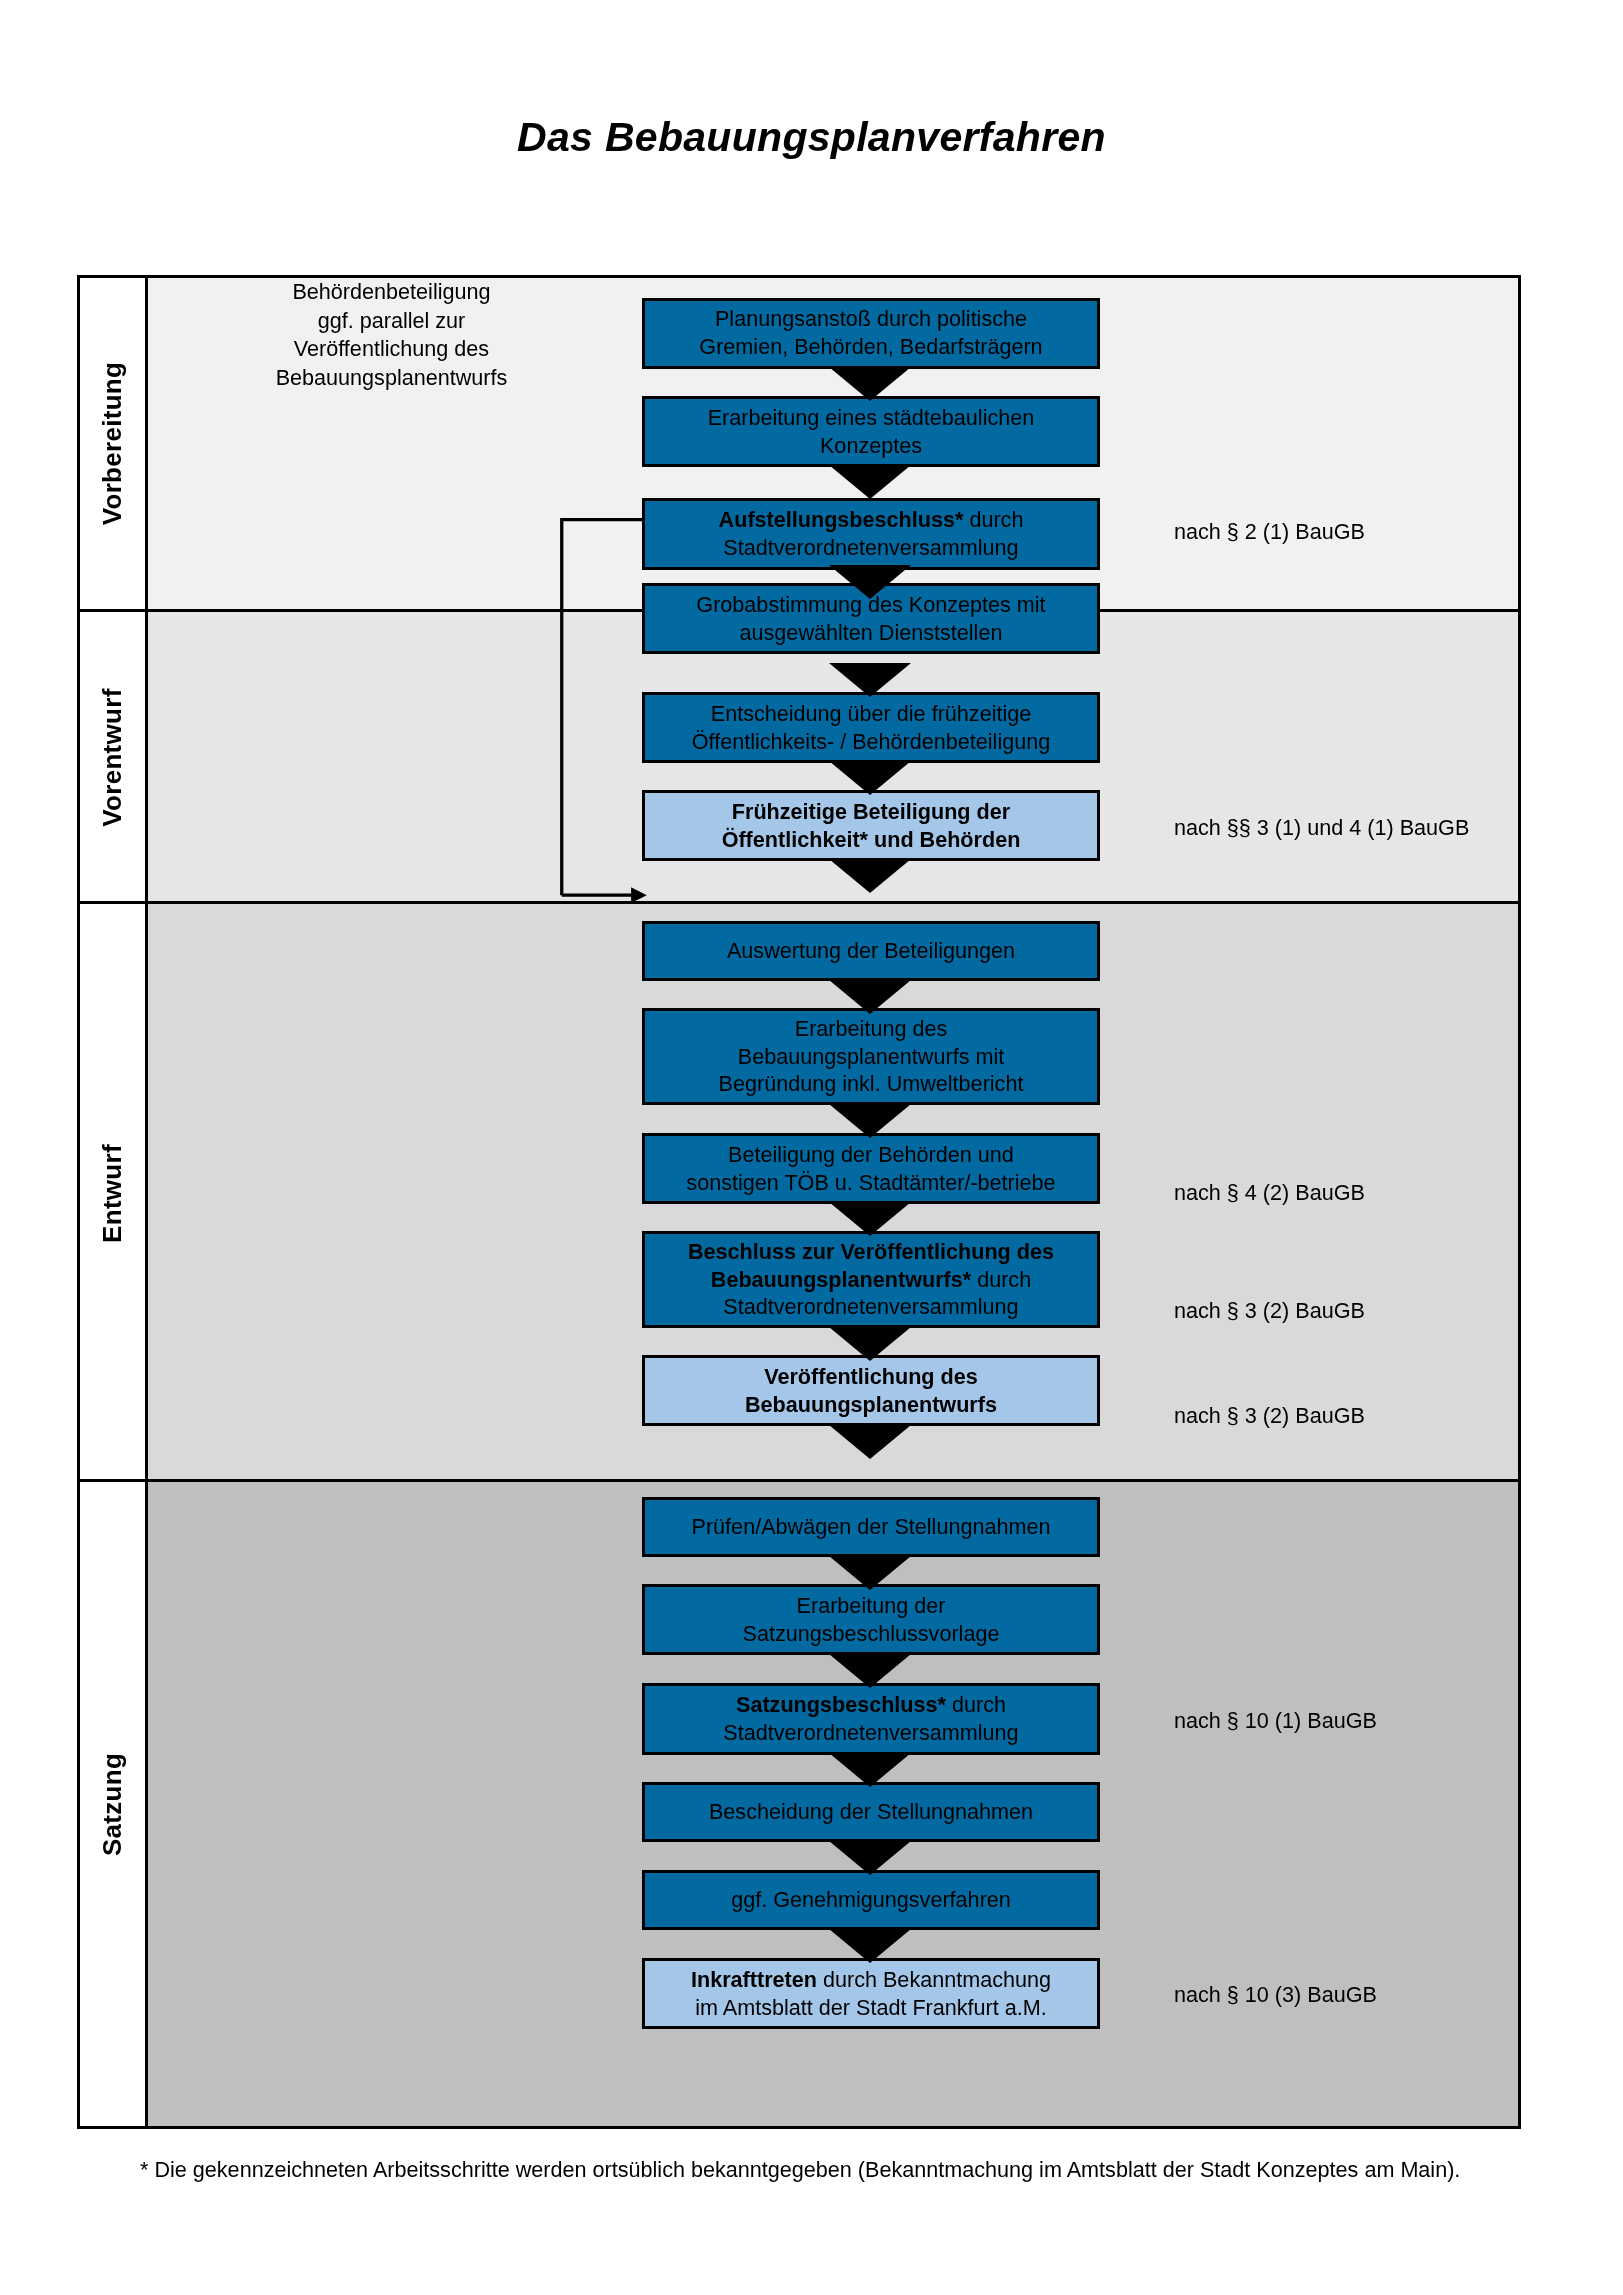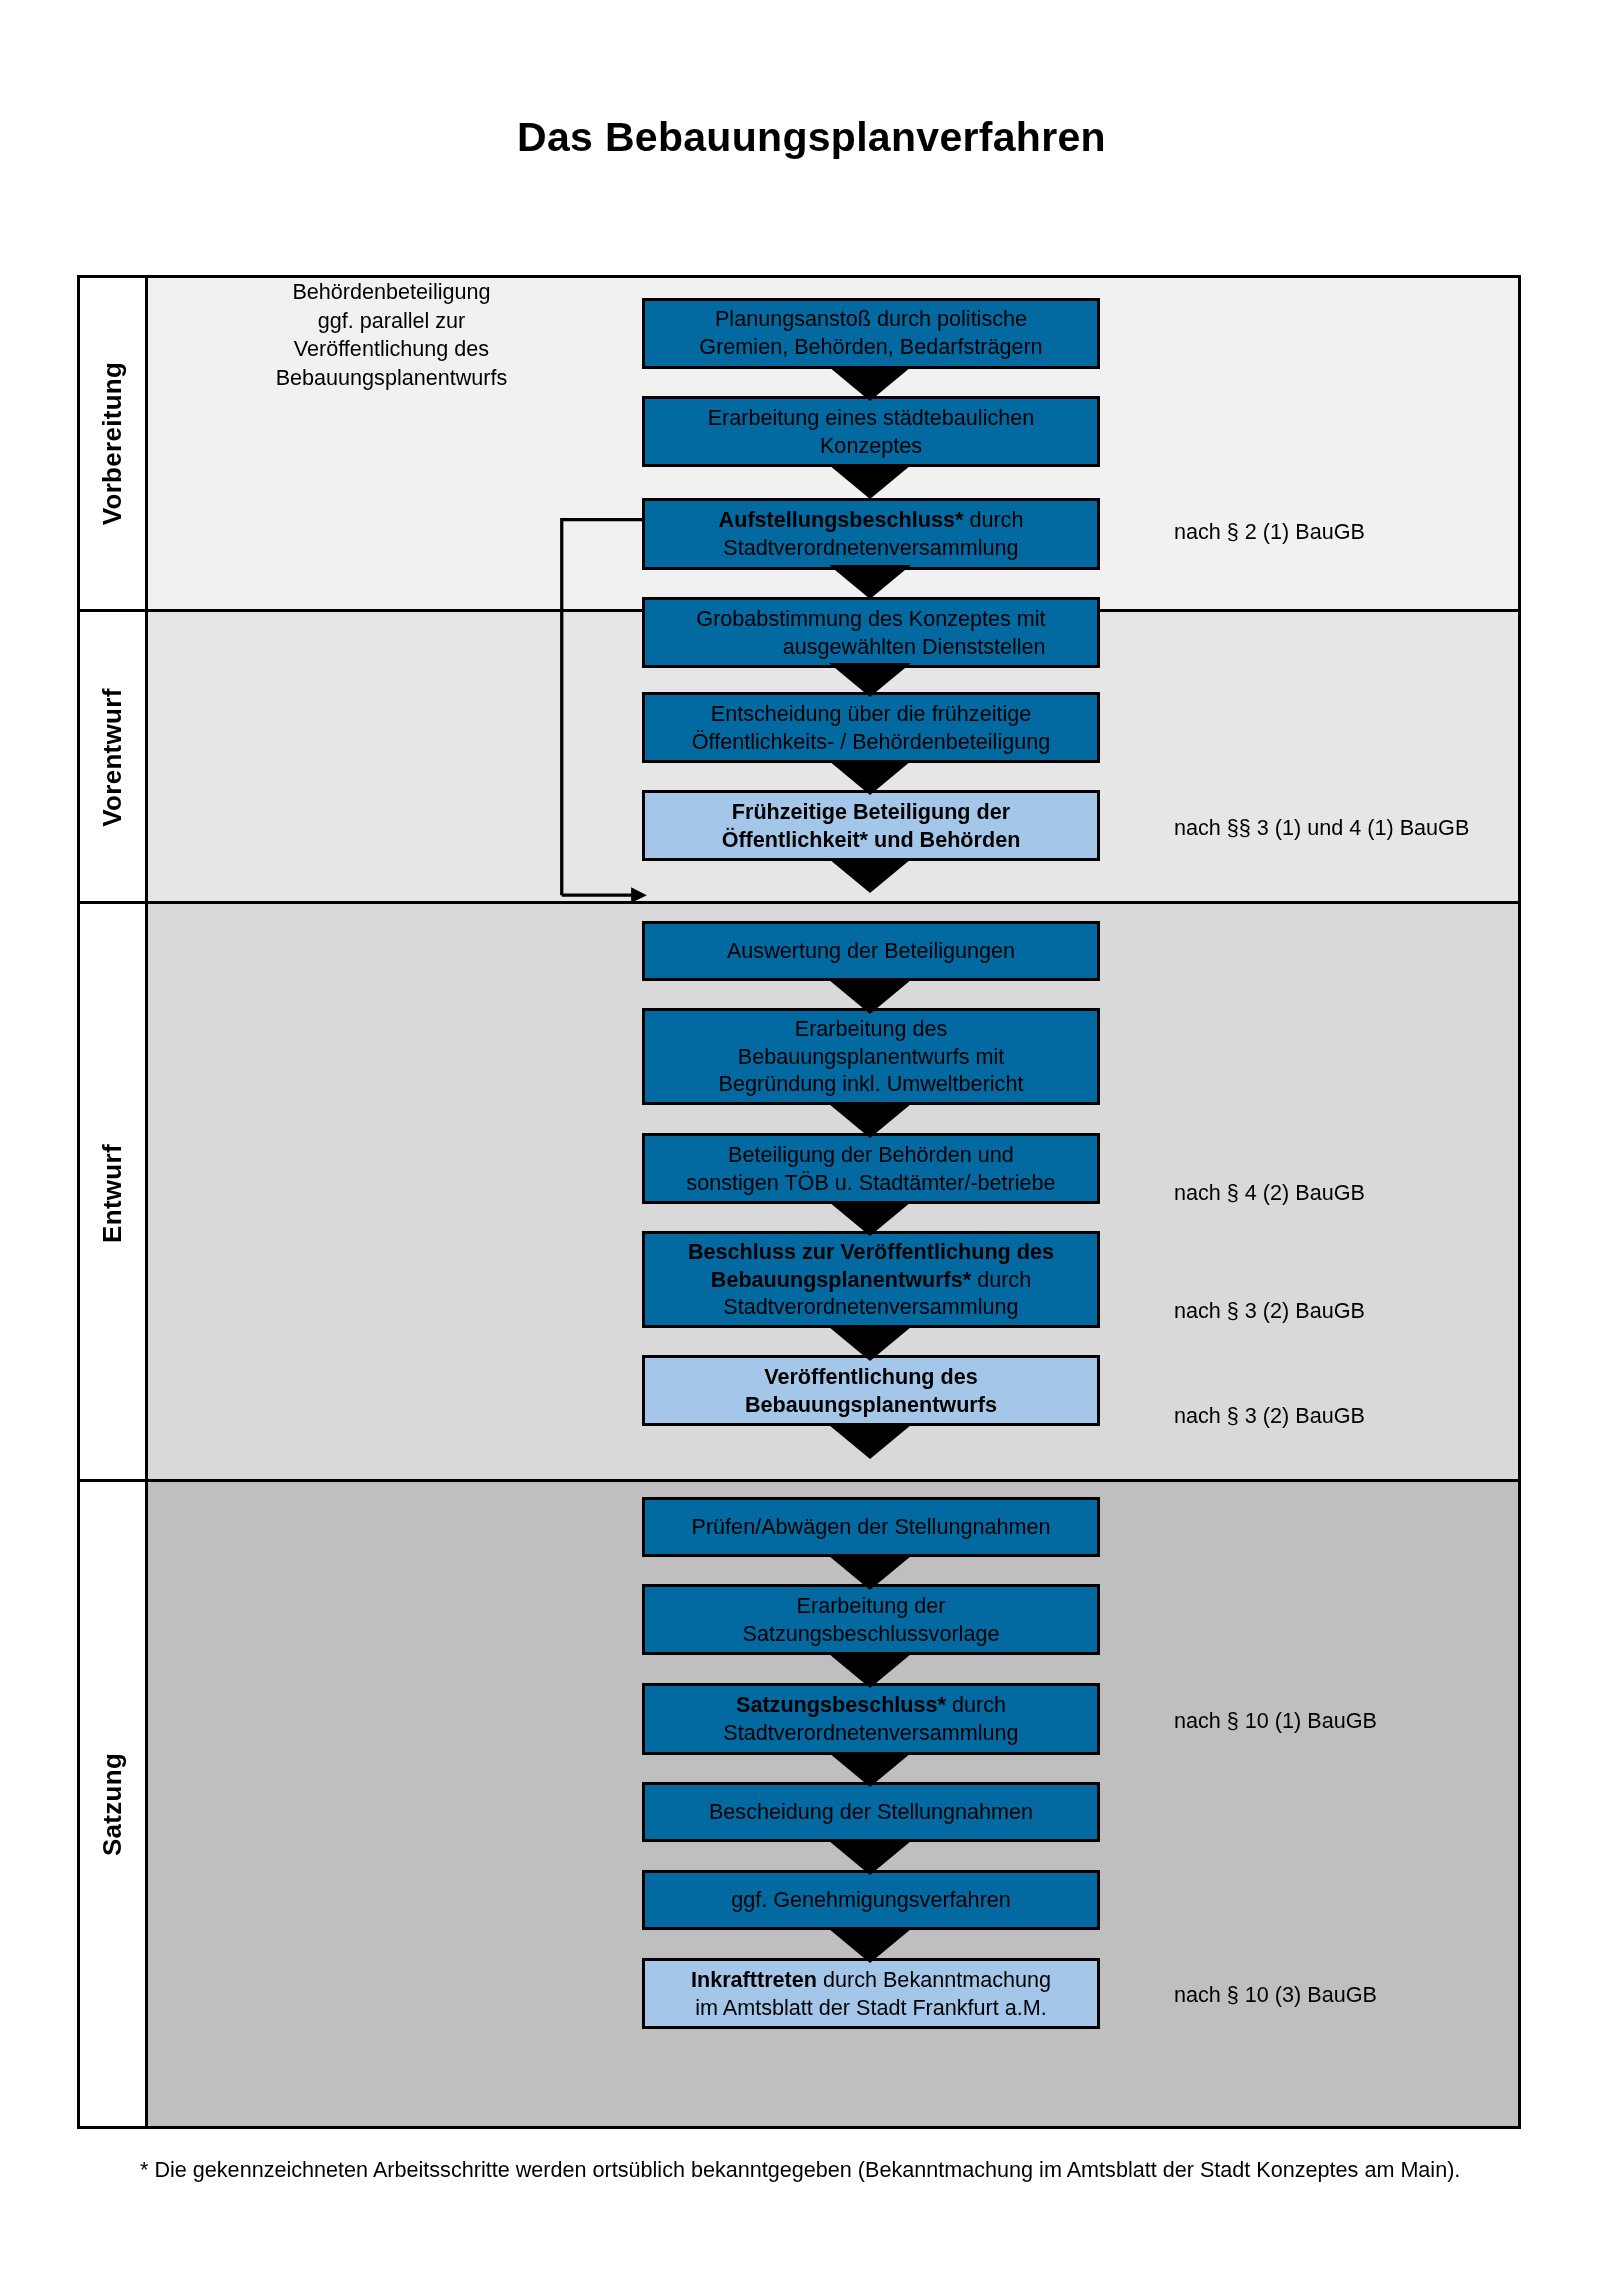--- a/index.html
+++ b/index.html
@@ -16,20 +16,21 @@
     overflow: hidden;
   }
 
   
   .title-block {
     position: absolute;
     left: 0;
     top: 115px;
     width: 1623px;
     text-align: center;
+    font-style: italic;
   }
   .main-title {
     font-size: 41px;
     font-weight: bold;
     letter-spacing: 0.3px;
     line-height: 1.1;
     margin: 0;
   }
   .sub-title {
     font-size: 26px;
@@ -226,21 +227,21 @@
   <div class="arrow" style="top:187px;"></div>
 
   <div class="node" style="top:220px; height:72px;">
     <span>
       <b>Aufstellungsbeschluss*</b><span> durch</span><br>
       <span>Stadtverordnetenversammlung</span>
     </span>
   </div>
   <div class="arrow" style="top:287px;"></div>
 
-  <div class="node" style="top:319px; height:71px;text-align:right;">
+  <div class="node" style="top:305px; height:71px;">
     <span>
       <span>Grobabstimmung des Konzeptes mit</span><br>
       <span>ausgewählten Dienststellen</span>
     </span>
   </div>
   <div class="arrow" style="top:385px;"></div>
 
   <div class="node" style="top:414px; height:71px;">
     <span>
       <span>Entscheidung über die frühzeitige</span><br>

